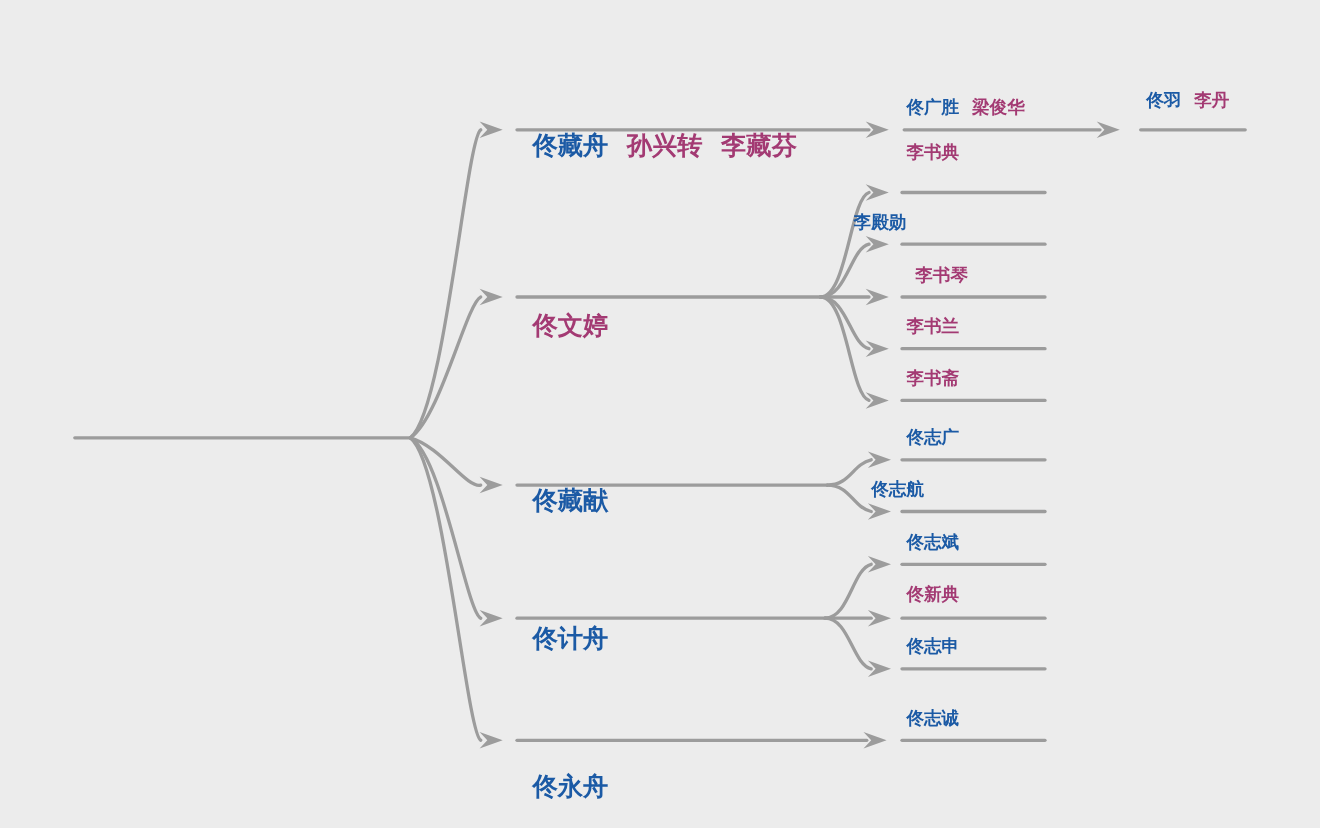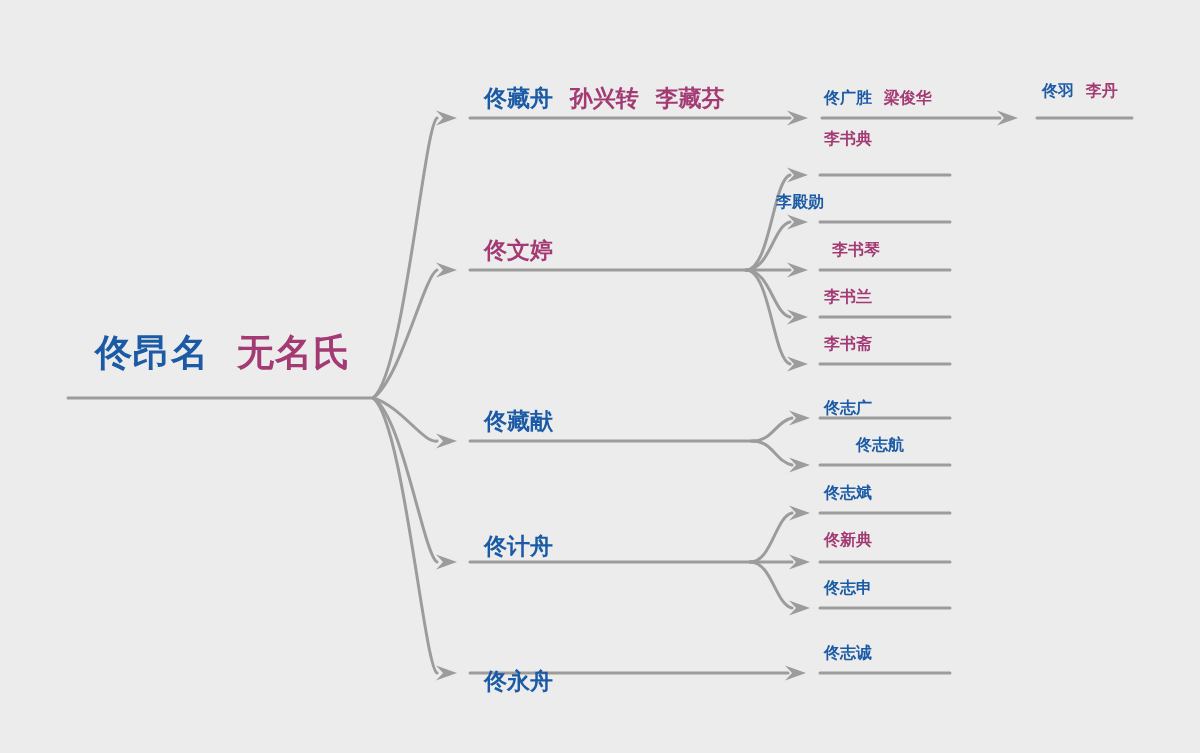--- a/index.html
+++ b/index.html
@@ -14,21 +14,21 @@
     overflow:hidden;font-family:"DejaVu Sans","Liberation Sans",sans-serif;
   }
   svg.edges{position:absolute;left:0;top:0;}
   .edges path,.edges line{stroke:var(--line);stroke-width:3;fill:none;stroke-linecap:round;}
   .edges polygon{fill:var(--line);stroke:none;}
   .node{position:absolute;font-weight:bold;white-space:nowrap;line-height:1.15;}
   .node span + span{margin-left:.38em;}
   .m{color:var(--male);}
   .f{color:var(--female);}
   .root-label{font-size:37px;letter-spacing:1px;}
-  .gen1{font-size:23px;}
+  .gen1{font-size:23px;margin-top:35px;}
   .gen2{font-size:16px;}
 </style>
 </head>
 <body>
 
 <div class="stage">
 
   <svg class="edges" width="1200" height="753">
 
     <g>
@@ -89,31 +89,27 @@
       <polygon points="808,364 787,356.5 794,364 787,371.5"></polygon>
       <polygon points="810,418 789,410.5 796,418 789,425.5"></polygon>
       <polygon points="810,465 789,457.5 796,465 789,472.5"></polygon>
       <polygon points="810,513 789,505.5 796,513 789,520.5"></polygon>
       <polygon points="810,562 789,554.5 796,562 789,569.5"></polygon>
       <polygon points="810,608 789,600.5 796,608 789,615.5"></polygon>
       <polygon points="806,673 785,665.5 792,673 785,680.5"></polygon>
     </g>
   </svg>
 
-  <div class="node root-label" style="left:95px;top:332px">
-    <span class="m">佟昂名</span>
-    <span class="f">无名氏</span>
-  </div>
 
   <div class="node gen1" style="left:484px;top:85px">
     <span class="m">佟藏舟</span>
     <span class="f">孙兴转</span>
     <span class="f">李藏芬</span>
   </div>
-  <div class="node gen1" style="left:484px;top:237px">
+  <div class="node gen1" style="left:484px;top:249px">
     <span class="f">佟文婷</span>
   </div>
   <div class="node gen1" style="left:484px;top:408px">
     <span class="m">佟藏献</span>
   </div>
   <div class="node gen1" style="left:484px;top:533px">
     <span class="m">佟计舟</span>
   </div>
   <div class="node gen1" style="left:484px;top:668px">
     <span class="m">佟永舟</span>
@@ -138,24 +134,24 @@
   <div class="node gen2" style="left:832px;top:241px">
     <span class="f">李书琴</span>
   </div>
   <div class="node gen2" style="left:824px;top:288px">
     <span class="f">李书兰</span>
   </div>
   <div class="node gen2" style="left:824px;top:335px">
     <span class="f">李书斋</span>
   </div>
 
-  <div class="node gen2" style="left:824px;top:399px">
+  <div class="node gen2" style="left:824px;top:389px">
     <span class="m">佟志广</span>
   </div>
-  <div class="node gen2" style="left:856px;top:436px">
+  <div class="node gen2" style="left:792px;top:436px">
     <span class="m">佟志航</span>
   </div>
 
   <div class="node gen2" style="left:824px;top:484px">
     <span class="m">佟志斌</span>
   </div>
   <div class="node gen2" style="left:824px;top:531px">
     <span class="f">佟新典</span>
   </div>
   <div class="node gen2" style="left:824px;top:579px">

